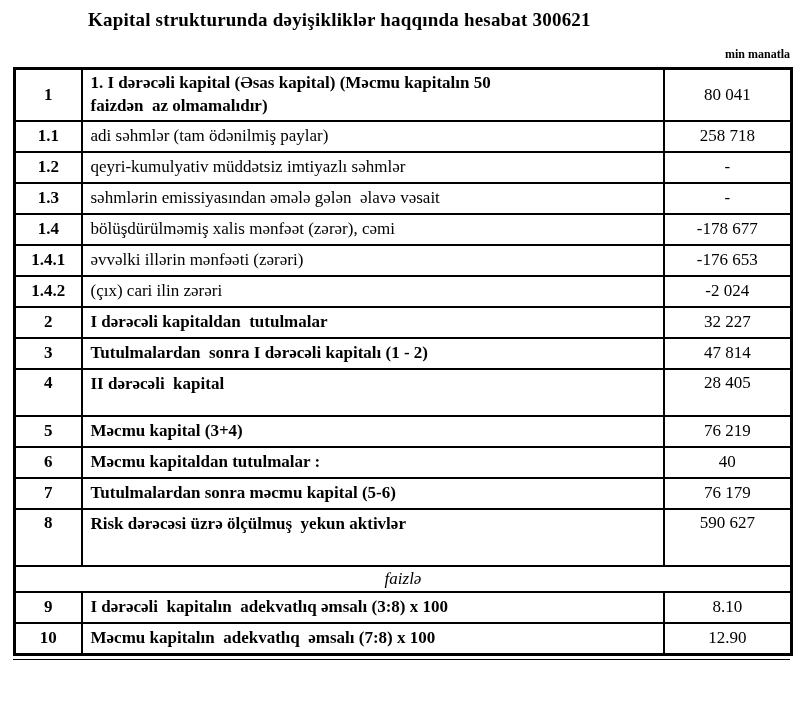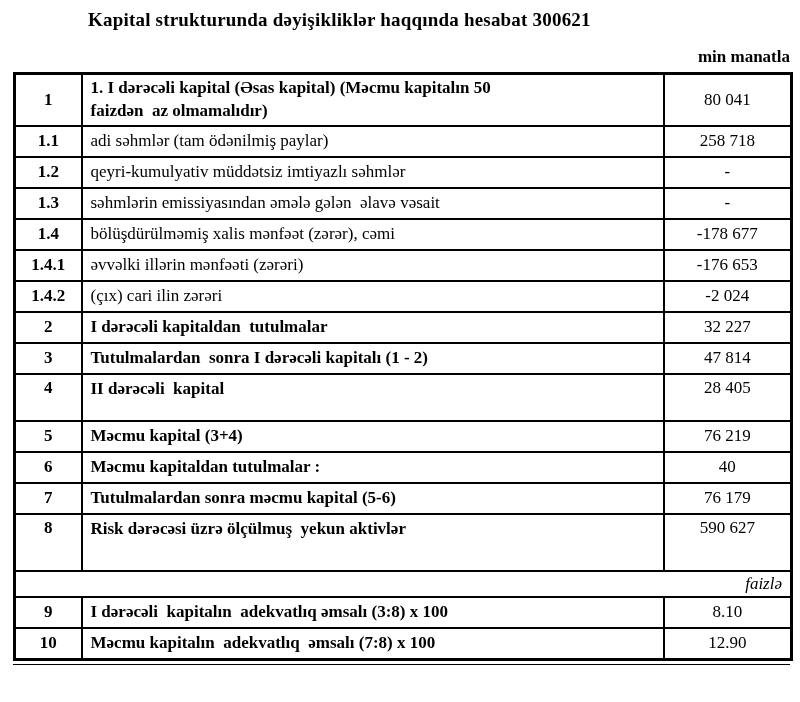--- a/index.html
+++ b/index.html
@@ -14,21 +14,21 @@
   }
   .page-title {
     font-size: 19px;
     font-weight: bold;
     margin: 9px 0 0 88px;
     letter-spacing: 0.2px;
   }
   .unit-label {
     width: 790px;
     text-align: right;
-    font-size: 17px;
+    font-size: 12px;
     font-weight: bold;
     margin-top: 16px;
     margin-bottom: 5px;
   }
   .table-wrap {
     margin-left: 13px;
     width: 777px;
   }
   table.report {
     border-collapse: collapse;
@@ -57,21 +57,21 @@
   td.c-label.bold { font-weight: bold; }
   td.c-val {
     text-align: center;
     font-size: 17px;
   }
   tr.row-tall td { vertical-align: top; padding-top: 3px; }
   tr.row-h44 td { height: 40px; }
   tr.row-h54 td { height: 50px; }
   tr.unit-row td {
     height: 20px;
-    text-align: right;
+    text-align: center;
     font-style: italic;
     font-weight: normal;
     font-size: 17px;
   }
   
   .table-wrap::after {
     content: "";
     display: block;
     height: 1px;
     background: #000;

